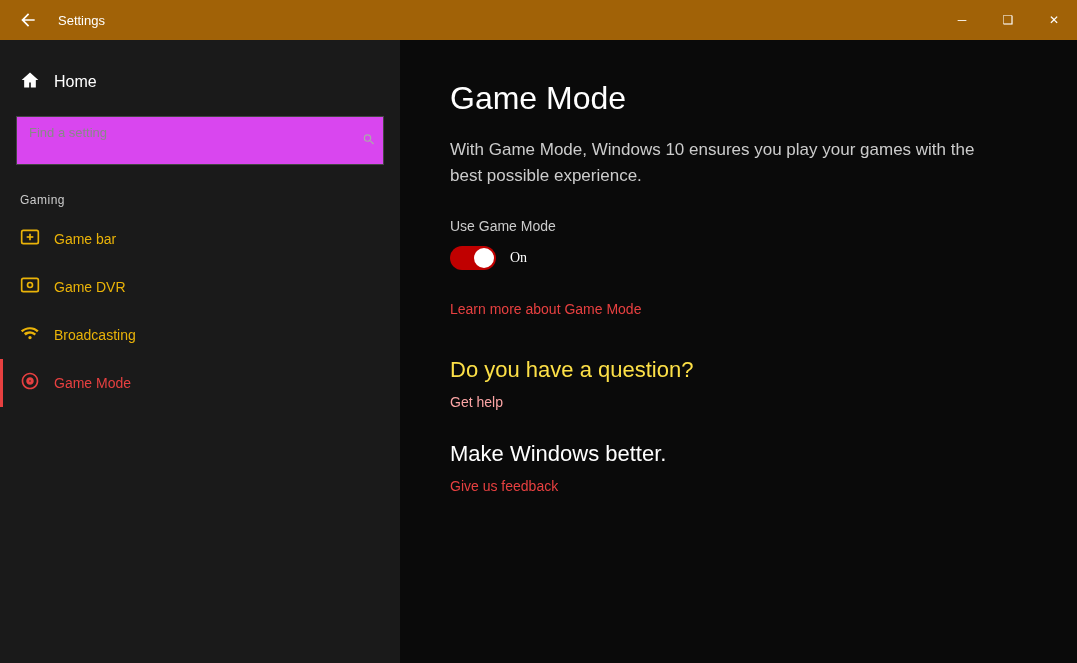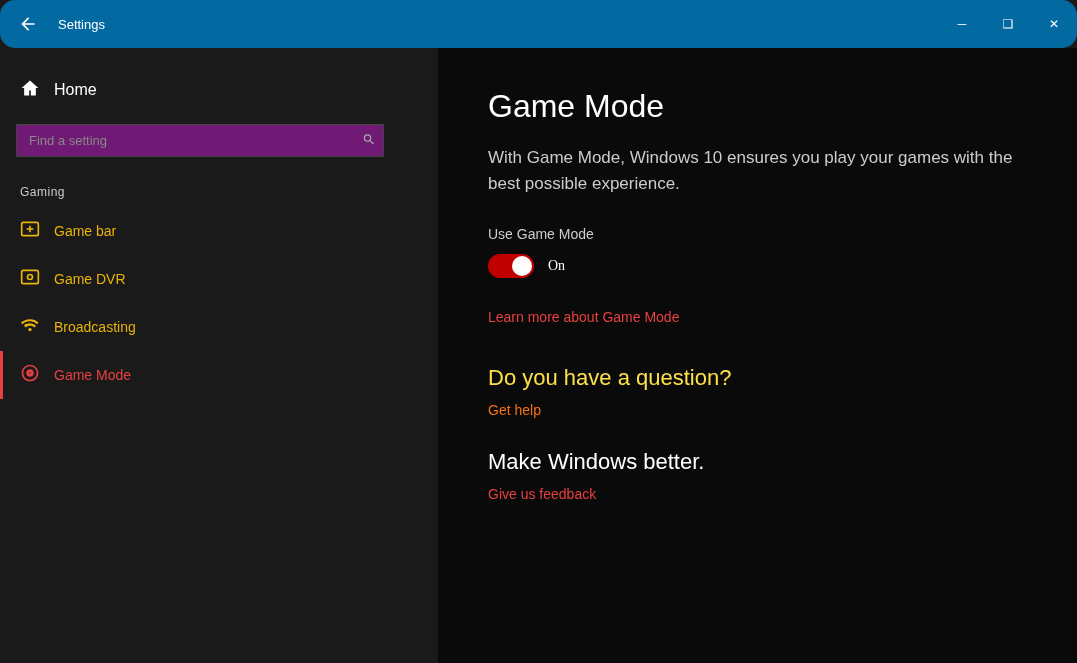--- a/index.html
+++ b/index.html
@@ -7,28 +7,27 @@
       width: 1077px;
       height: 663px;
       background: #1a1a1a;
       color: #ffffff;
       font-family: 'Segoe UI', Tahoma, Geneva, Verdana, sans-serif;
       overflow: hidden;
     }
 
     
     #titlebar {
-      background: #0369a1;
-      height: 48px;
+      background: #a16207;
+      height: 40px;
       display: flex;
       align-items: center;
       justify-content: space-between;
       padding: 0 0 0 8px;
       user-select: none;
-      border-radius: 15px;
     }
     #titlebar-left {
       display: flex;
       align-items: center;
       gap: 10px;
     }
     #back-button {
       width: 40px;
       height: 40px;
       display: flex;
@@ -55,21 +54,20 @@
       justify-content: center;
       cursor: pointer;
       color: white;
       font-size: 12px;
     }
 
     
     #main {
       display: flex;
       height: calc(663px - 40px);
-      gap: 38px;
     }
 
     
     #sidebar {
       width: 400px;
       background: #1a1a1a;
       padding: 20px 0;
       flex-shrink: 0;
     }
     #home-item {
@@ -80,24 +78,24 @@
       cursor: pointer;
       color: white;
     }
 
     #search-container {
       margin: 12px 16px;
       position: relative;
     }
     #search-input {
       width: 100%;
-      background: #701a75;
+      background: #d946ef;
       border: 1px solid #444;
       color: white;
-      padding: 8px 36px 8px 12px;
+      padding: 8px 36px 24px 12px;
       font-size: 13px;
       outline: none;
     }
     #search-input::placeholder { color: #888; }
     #search-icon-btn {
       position: absolute;
       right: 8px;
       top: 50%;
       transform: translateY(-50%);
       color: #aaa;
@@ -217,21 +215,21 @@
       margin-top: 10px;
       margin-bottom: 30px;
     }
     #question-title {
       font-size: 22px;
       font-weight: 300;
       color: #fde047;
       margin-bottom: 10px;
     }
     #get-help-link {
-      color: #f97316;
+      color: #fca5a5;
       font-size: 14px;
       cursor: pointer;
       text-decoration: none;
     }
 
     #feedback-section {
       margin-top: 10px;
     }
     #feedback-title {
       font-size: 22px;

